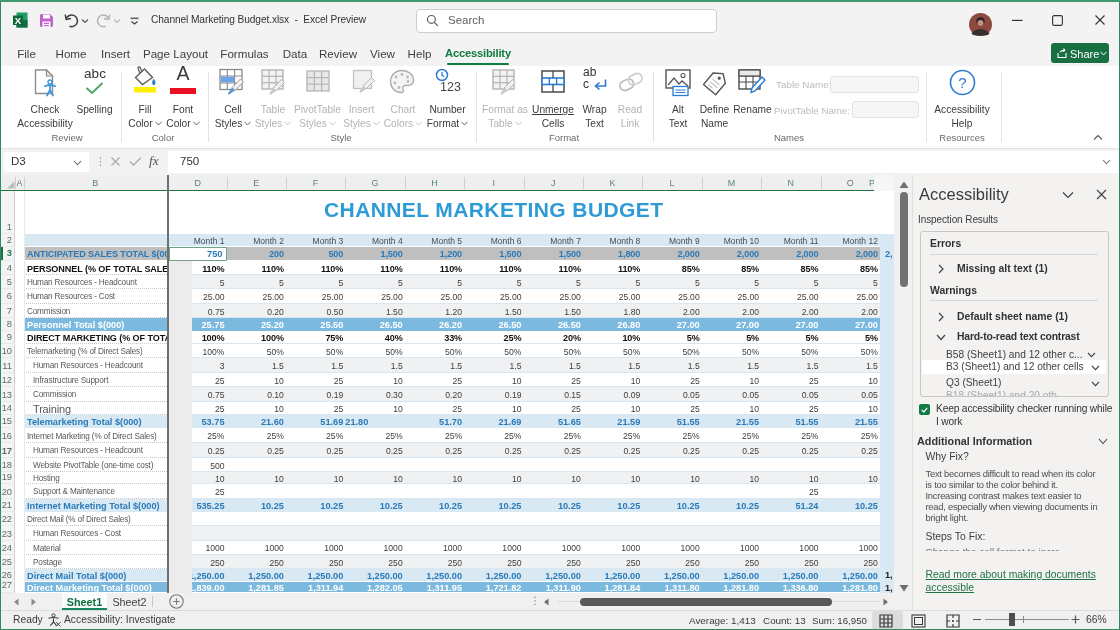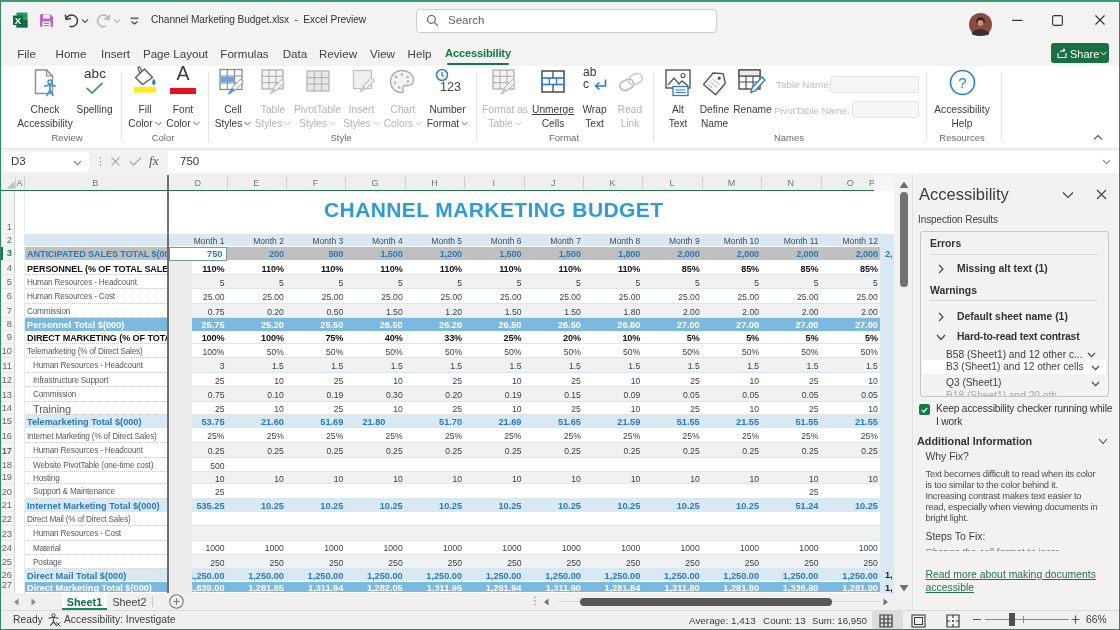--- a/index.html
+++ b/index.html
@@ -555,21 +555,21 @@
 <div class="ab" style="left:582.9px;top:401.6px;width:58.4px;height:13.1px;line-height:15.1px;text-align:right;padding-right:1px;color:#3d3d3d;font-size:8.6px;">10</div>
 <div class="ab" style="left:642.3px;top:401.6px;width:58.4px;height:13.1px;line-height:15.1px;text-align:right;padding-right:1px;color:#3d3d3d;font-size:8.6px;">25</div>
 <div class="ab" style="left:701.7px;top:401.6px;width:58.4px;height:13.1px;line-height:15.1px;text-align:right;padding-right:1px;color:#3d3d3d;font-size:8.6px;">10</div>
 <div class="ab" style="left:761.1px;top:401.6px;width:58.4px;height:13.1px;line-height:15.1px;text-align:right;padding-right:1px;color:#3d3d3d;font-size:8.6px;">25</div>
 <div class="ab" style="left:820.5px;top:401.6px;width:58.4px;height:13.1px;line-height:15.1px;text-align:right;padding-right:1px;color:#3d3d3d;font-size:8.6px;">10</div>
 <div class="ab" style="left:24.0px;top:414.7px;width:855.9px;height:13.0px;background:#d9e9f4;"></div>
 <div class="ab" style="left:27.0px;top:414.7px;width:139.5px;height:13.0px;line-height:15.0px;overflow:hidden;white-space:nowrap;font-weight:700;color:#2a7ab8;font-size:9.2px;">Telemarketing Total $(000)</div>
 <div class="ab" style="left:169.0px;top:414.7px;width:56.5px;height:13.0px;line-height:15.0px;text-align:right;padding-right:1px;font-weight:700;color:#2a7ab8;font-size:9.2px;">53.75</div>
 <div class="ab" style="left:226.5px;top:414.7px;width:58.4px;height:13.0px;line-height:15.0px;text-align:right;padding-right:1px;font-weight:700;color:#2a7ab8;font-size:9.2px;">21.60</div>
 <div class="ab" style="left:285.9px;top:414.7px;width:58.4px;height:13.0px;line-height:15.0px;text-align:right;padding-right:1px;font-weight:700;color:#2a7ab8;font-size:9.2px;">51.69</div>
-<div class="ab" style="left:345.3px;top:414.7px;width:58.4px;height:15px;line-height:15.0px;text-align:center;padding-right:1px;font-weight:700;color:#2a7ab8;font-size:9.2px;">21.80</div>
+<div class="ab" style="left:345.3px;top:414.7px;width:58.4px;height:15px;line-height:15.0px;text-align:left;padding-right:1px;font-weight:700;color:#2a7ab8;font-size:9.2px;">21.80</div>
 <div class="ab" style="left:404.7px;top:414.7px;width:58.4px;height:13.0px;line-height:15.0px;text-align:right;padding-right:1px;font-weight:700;color:#2a7ab8;font-size:9.2px;">51.70</div>
 <div class="ab" style="left:464.1px;top:414.7px;width:58.4px;height:13.0px;line-height:15.0px;text-align:right;padding-right:1px;font-weight:700;color:#2a7ab8;font-size:9.2px;">21.69</div>
 <div class="ab" style="left:523.5px;top:414.7px;width:58.4px;height:13.0px;line-height:15.0px;text-align:right;padding-right:1px;font-weight:700;color:#2a7ab8;font-size:9.2px;">51.65</div>
 <div class="ab" style="left:582.9px;top:414.7px;width:58.4px;height:13.0px;line-height:15.0px;text-align:right;padding-right:1px;font-weight:700;color:#2a7ab8;font-size:9.2px;">21.59</div>
 <div class="ab" style="left:642.3px;top:414.7px;width:58.4px;height:13.0px;line-height:15.0px;text-align:right;padding-right:1px;font-weight:700;color:#2a7ab8;font-size:9.2px;">51.55</div>
 <div class="ab" style="left:701.7px;top:414.7px;width:58.4px;height:13.0px;line-height:15.0px;text-align:right;padding-right:1px;font-weight:700;color:#2a7ab8;font-size:9.2px;">21.55</div>
 <div class="ab" style="left:761.1px;top:414.7px;width:58.4px;height:13.0px;line-height:15.0px;text-align:right;padding-right:1px;font-weight:700;color:#2a7ab8;font-size:9.2px;">51.55</div>
 <div class="ab" style="left:820.5px;top:414.7px;width:58.4px;height:13.0px;line-height:15.0px;text-align:right;padding-right:1px;font-weight:700;color:#2a7ab8;font-size:9.2px;">21.55</div>
 <div class="ab" style="left:24.0px;top:442.0px;width:142.5px;height:0;border-bottom:1px dotted #c9c9c9;"></div>
 <div class="ab" style="left:169.0px;top:442.0px;width:710.9px;height:0;border-bottom:1px solid #dbe7f0;"></div>
@@ -693,21 +693,21 @@
 <div class="ab" style="left:701.7px;top:569.3px;width:58.4px;height:13.0px;line-height:15.0px;text-align:right;padding-right:1px;font-weight:700;color:#2a7ab8;font-size:9.2px;">1,250.00</div>
 <div class="ab" style="left:761.1px;top:569.3px;width:58.4px;height:13.0px;line-height:15.0px;text-align:right;padding-right:1px;font-weight:700;color:#2a7ab8;font-size:9.2px;">1,250.00</div>
 <div class="ab" style="left:820.5px;top:569.3px;width:58.4px;height:13.0px;line-height:15.0px;text-align:right;padding-right:1px;font-weight:700;color:#2a7ab8;font-size:9.2px;">1,250.00</div>
 <div class="ab" style="left:24.0px;top:582.3px;width:855.9px;height:10.2px;background:#7cb9de;"></div>
 <div class="ab" style="left:27.0px;top:582.3px;width:139.5px;height:10.2px;line-height:12.2px;overflow:hidden;white-space:nowrap;font-weight:700;color:#fff;font-size:9.2px;">Direct Marketing Total $(000)</div>
 <div class="ab" style="left:169.0px;top:582.3px;width:56.5px;height:10.2px;line-height:12.2px;text-align:right;padding-right:1px;font-weight:700;color:#fff;font-size:9.2px;">1,839.00</div>
 <div class="ab" style="left:226.5px;top:582.3px;width:58.4px;height:10.2px;line-height:12.2px;text-align:right;padding-right:1px;font-weight:700;color:#fff;font-size:9.2px;">1,281.85</div>
 <div class="ab" style="left:285.9px;top:582.3px;width:58.4px;height:10.2px;line-height:12.2px;text-align:right;padding-right:1px;font-weight:700;color:#fff;font-size:9.2px;">1,311.94</div>
 <div class="ab" style="left:345.3px;top:582.3px;width:58.4px;height:10.2px;line-height:12.2px;text-align:right;padding-right:1px;font-weight:700;color:#fff;font-size:9.2px;">1,282.05</div>
 <div class="ab" style="left:404.7px;top:582.3px;width:58.4px;height:10.2px;line-height:12.2px;text-align:right;padding-right:1px;font-weight:700;color:#fff;font-size:9.2px;">1,311.95</div>
-<div class="ab" style="left:464.1px;top:582.3px;width:58.4px;height:10.2px;line-height:12.2px;text-align:right;padding-right:1px;font-weight:700;color:#fff;font-size:9.2px;">1,281.94</div>
+<div class="ab" style="left:464.1px;top:582.3px;width:58.4px;height:10.2px;line-height:12.2px;text-align:right;padding-right:1px;font-weight:700;color:#fff;font-size:9.2px;">1,721.82</div>
 <div class="ab" style="left:523.5px;top:582.3px;width:58.4px;height:10.2px;line-height:12.2px;text-align:right;padding-right:1px;font-weight:700;color:#fff;font-size:9.2px;">1,311.90</div>
 <div class="ab" style="left:582.9px;top:582.3px;width:58.4px;height:10.2px;line-height:12.2px;text-align:right;padding-right:1px;font-weight:700;color:#fff;font-size:9.2px;">1,281.84</div>
 <div class="ab" style="left:642.3px;top:582.3px;width:58.4px;height:10.2px;line-height:12.2px;text-align:right;padding-right:1px;font-weight:700;color:#fff;font-size:9.2px;">1,311.80</div>
 <div class="ab" style="left:701.7px;top:582.3px;width:58.4px;height:10.2px;line-height:12.2px;text-align:right;padding-right:1px;font-weight:700;color:#fff;font-size:9.2px;">1,281.80</div>
 <div class="ab" style="left:761.1px;top:582.3px;width:58.4px;height:10.2px;line-height:12.2px;text-align:right;padding-right:1px;font-weight:700;color:#fff;font-size:9.2px;">1,336.80</div>
 <div class="ab" style="left:820.5px;top:582.3px;width:58.4px;height:10.2px;line-height:12.2px;text-align:right;padding-right:1px;font-weight:700;color:#fff;font-size:9.2px;">1,281.80</div>
 <div class="ab" style="left:884.9px;top:569.3px;height:12.6px;line-height:12.6px;font-weight:700;color:#222;font-size:9.2px;">1,</div>
 <div class="ab" style="left:884.9px;top:583.3px;height:10.5px;line-height:10.5px;font-weight:700;color:#222;font-size:9.2px;">1,</div>
 <div class="ab" style="left:884.9px;top:247.4px;height:14.5px;line-height:14.5px;font-weight:700;color:#2a7ab8;font-size:9.3px;">2,</div>
 <div class="ab" style="left:168.5px;top:246.7px;width:58.5px;height:14.3px;background:#fff;border:1px solid #6fa186;line-height:13.1px;text-align:right;padding-right:3.5px;font-weight:700;color:#2a7ab8;font-size:9.3px;">750</div>

